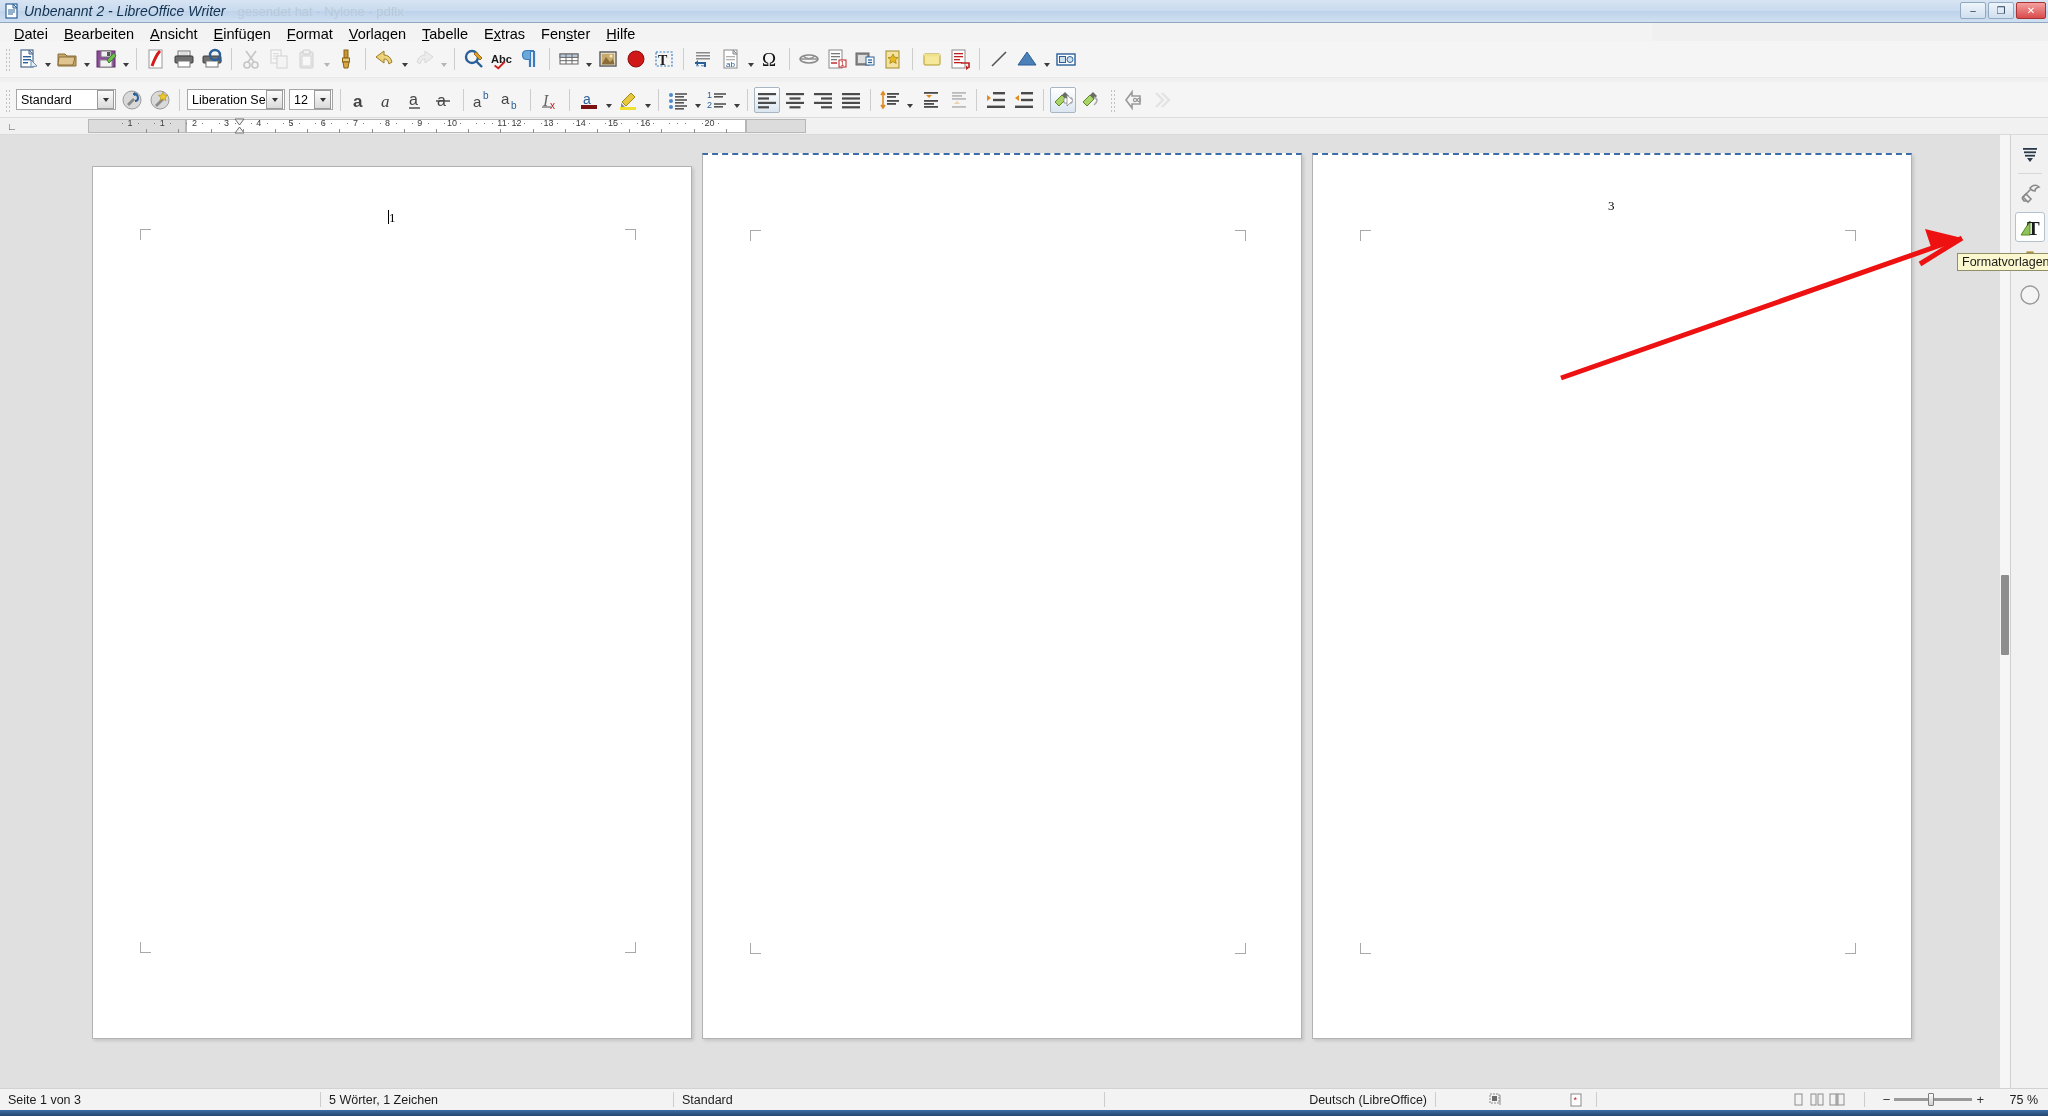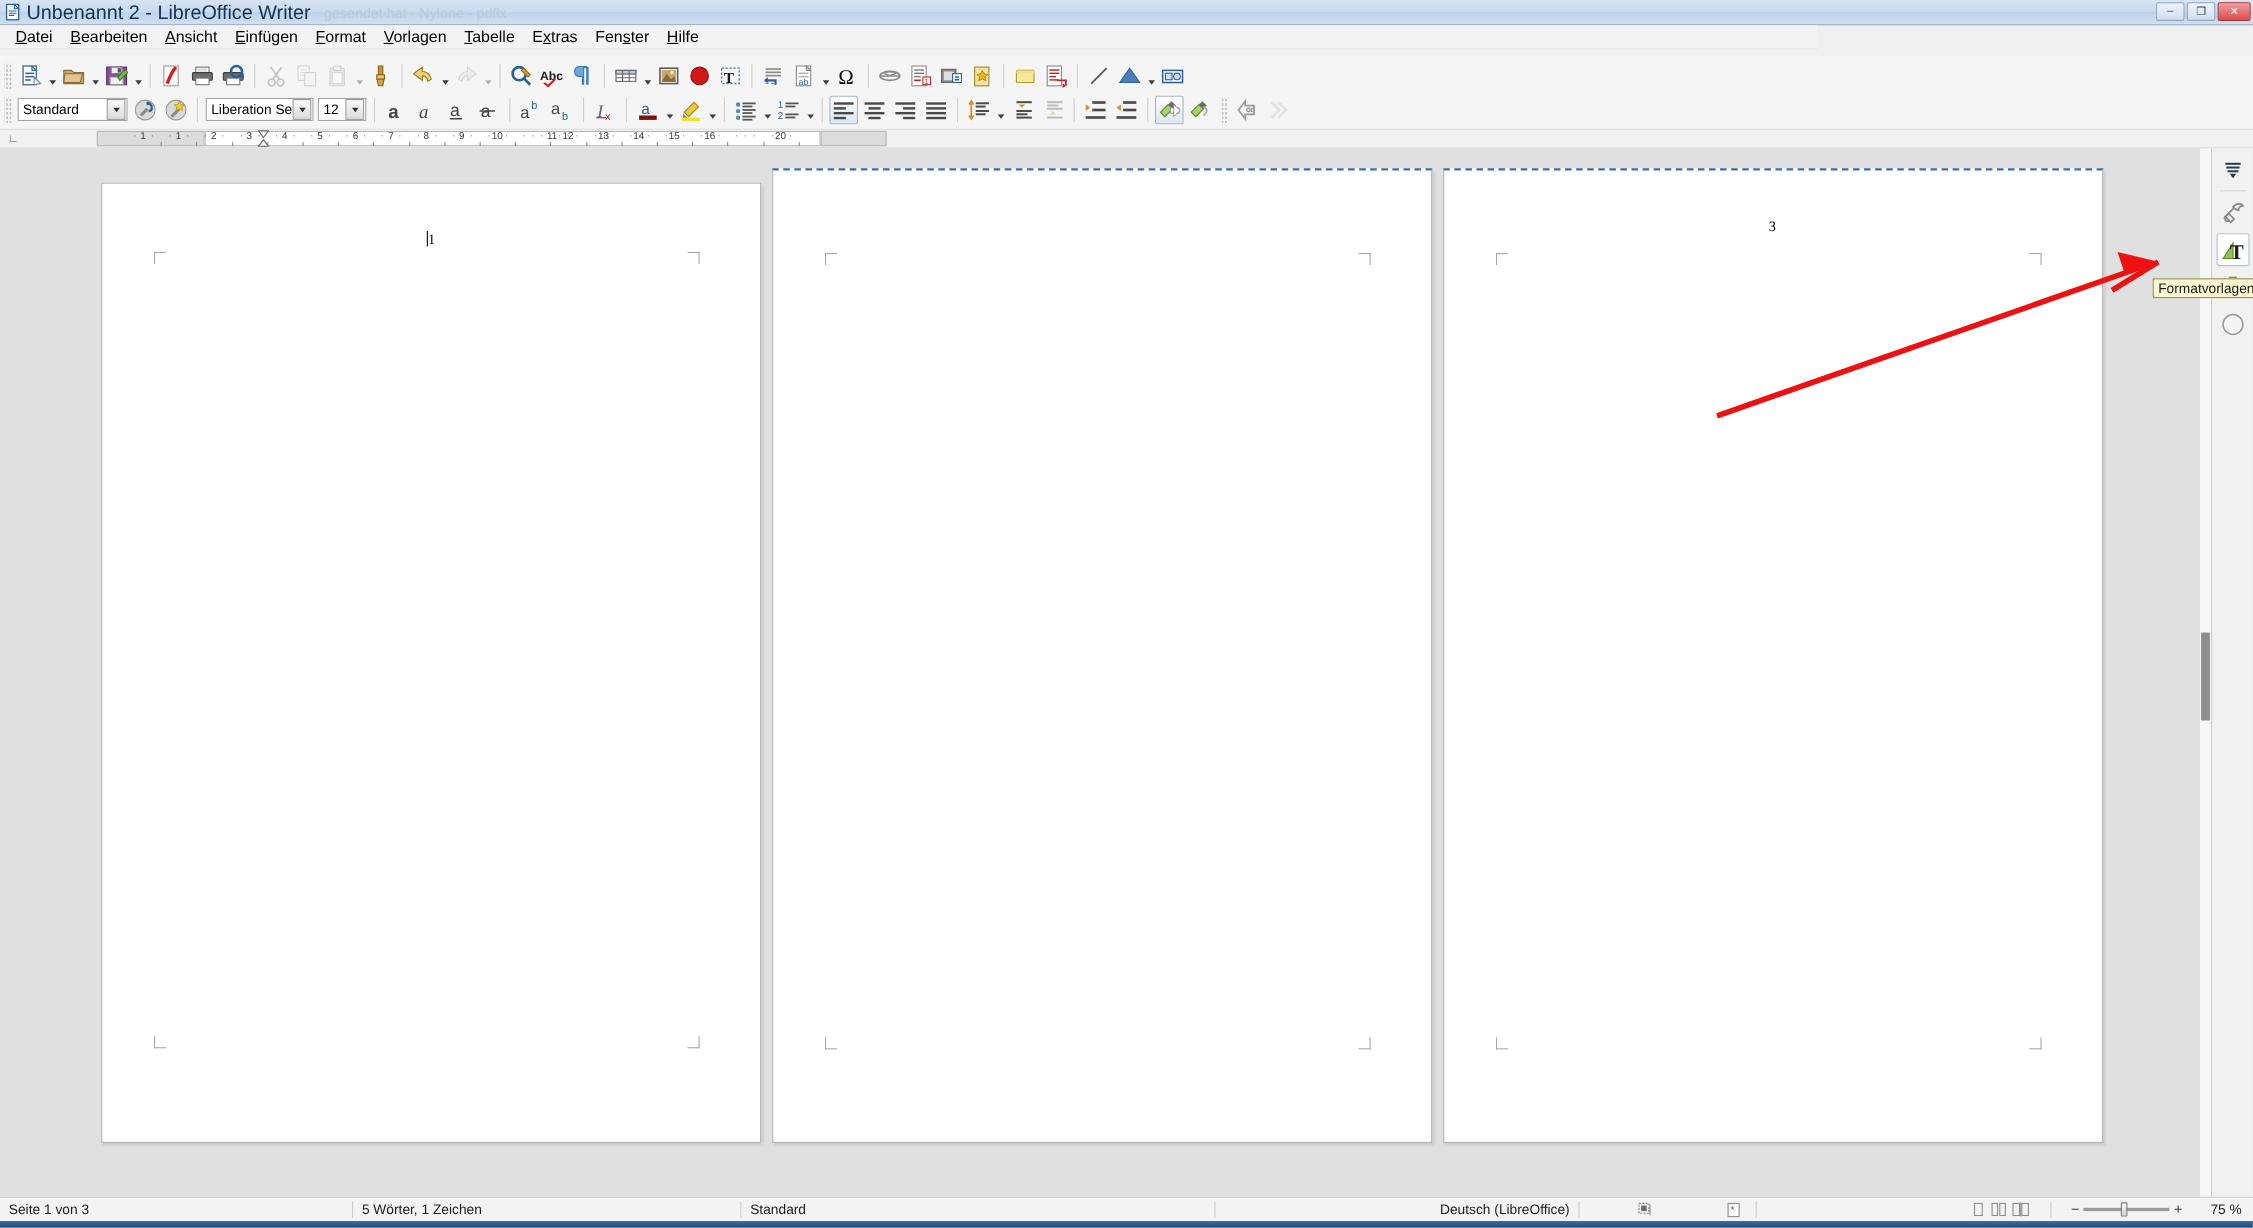--- a/index.html
+++ b/index.html
@@ -16,22 +16,23 @@
     position: absolute; left: 0; top: 0; width: 2048px; height: 23px;
     background: linear-gradient(to bottom, #d7e4f2 0%, #c9dbef 48%, #bed3ea 52%, #cfe0f1 100%);
     border-bottom: 1px solid #8fa8c0;
     display: flex; align-items: center;
   }
   #titlebar .tb-icon {
     width: 16px; height: 16px; margin-left: 4px; margin-right: 4px;
     position: relative; flex: 0 0 auto;
   }
   #titlebar .tb-title {
-    font-size: 18px; color: #13324f; white-space: nowrap;
+    font-size: 14px; color: #13324f; white-space: nowrap;
     letter-spacing: 0px;
+    font-style: italic;
   }
   #titlebar .tb-ghost {
     font-size: 13px; color: #b9c9da; white-space: nowrap; margin-left: 12px;
   }
   #winbtns {
     position: absolute; right: 2px; top: 2px; display: flex; gap: 2px;
   }
   #winbtns .wb {
     width: 26px; height: 17px; border: 1px solid #93a9bf; border-radius: 2px;
     background: linear-gradient(to bottom,#eef5fb,#cfdeee);
@@ -54,21 +55,21 @@
     cursor: default;
   }
   #menubar .mi u { text-decoration: underline; }
 
   
   .toolbar {
     position: absolute; left: 0; width: 2048px;
     background: #f5f5f5;
     display: flex; align-items: center;
   }
-  #toolbar-standard { top: 51px; height: 37px; border-bottom: 1px solid #e8e8e8; }
+  #toolbar-standard { top: 41px; height: 37px; border-bottom: 1px solid #e8e8e8; }
   #toolbar-format   { top: 82px; height: 36px; border-bottom: 1px solid #dcdcdc; }
 
   .grip {
     width: 7px; height: 24px; margin: 0 3px 0 4px; flex: 0 0 auto;
     background-image: radial-gradient(#b9b9b9 1px, transparent 1px);
     background-size: 3px 4px; background-position: 1px 1px;
     opacity: .85;
   }
   .tbsep {
     width: 1px; height: 22px; background: #cdcdcd; margin: 0 5px; flex: 0 0 auto;

